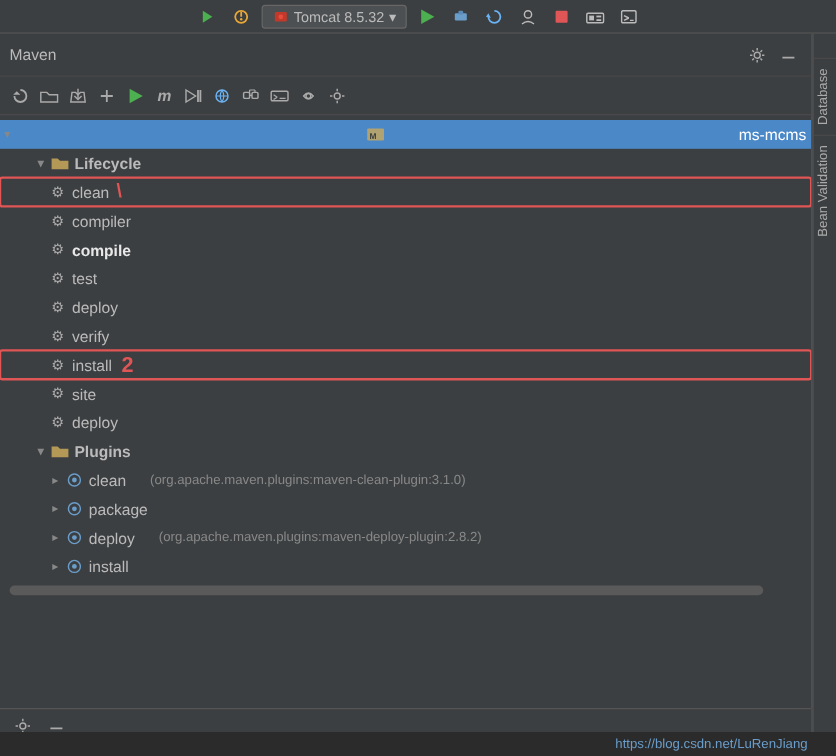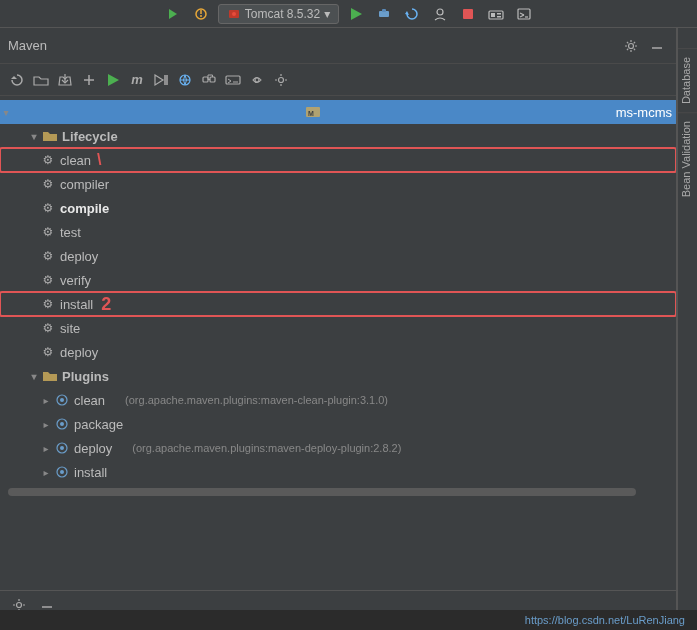--- a/index.html
+++ b/index.html
@@ -552,15 +552,15 @@
     <div class="right-tab">
       <span>Database</span>
     </div>
     <div class="right-tab">
       <span>Bean Validation</span>
     </div>
   </div>
 
 </div>
 
-<div style="position:absolute;bottom:0;left:0;right:0;height:20px;background:#2b2b2b;display:flex;align-items:center;justify-content:flex-end;padding-right:12px;">
+<div style="position:absolute;bottom:0;left:0;right:0;height:20px;background:#2b2b2b;display:flex;align-items:center;justify-content:flex-end;padding-right:24px;">
   <span style="color:#6a9dca;font-size:11px;">https://blog.csdn.net/LuRenJiang</span>
 </div>
 
 </body></html>

